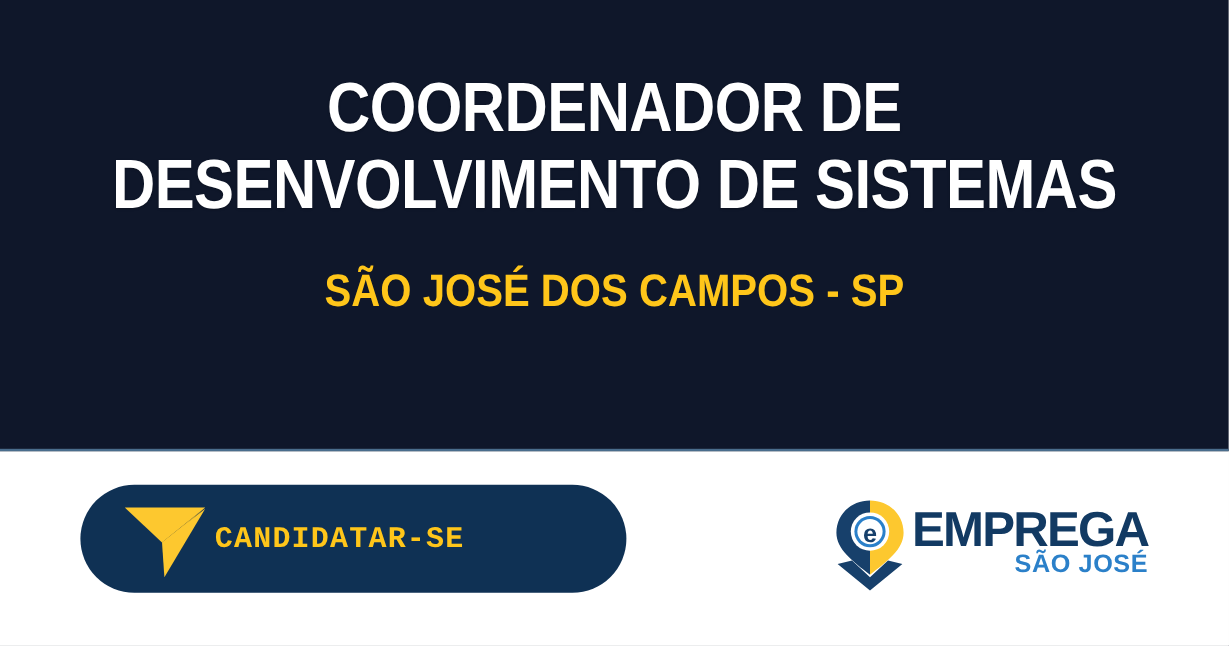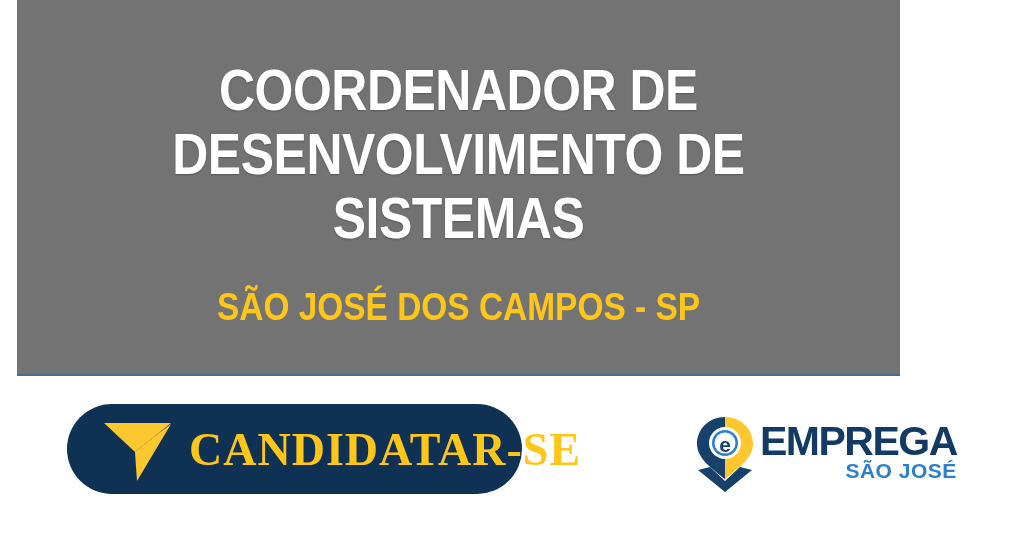--- a/index.html
+++ b/index.html
@@ -16,24 +16,24 @@
   .card {
     position:relative;
     width:1024px;
     height:538px;
     background:#ffffff;
   }
 
   
   .hero {
     position:absolute;
-    left:17px; top:0;
-    width:883px;
+    left:0; top:0;
+    width:1024px;
     height:376px;
-    background:#737373;
+    background:#0f172a;
     border-bottom:2px solid #4a6d8c;
     display:flex;
     flex-direction:column;
     align-items:center;
     justify-content:flex-start;
     padding-top:58px;
   }
 
   .job-title {
     width:100%;
@@ -92,26 +92,26 @@
 
   .send-icon {
     width:74px;
     height:68px;
     flex:0 0 auto;
     display:block;
   }
 
   .apply-label {
     color:#ffc61a;
-    font-family:Liberation Serif, serif;
-    font-weight:700;
-    font-size:46px;
+    font-family:Liberation Mono, monospace;
+    font-weight:700;
+    font-size:25px;
     letter-spacing:1px;
     text-transform:uppercase;
-    margin-left:14px;
+    margin-left:4px;
     white-space:nowrap;
   }
 
   
   .brand {
     position:absolute;
     left:694px;
     top:37px;              
     width:232px;
     height:80px;

